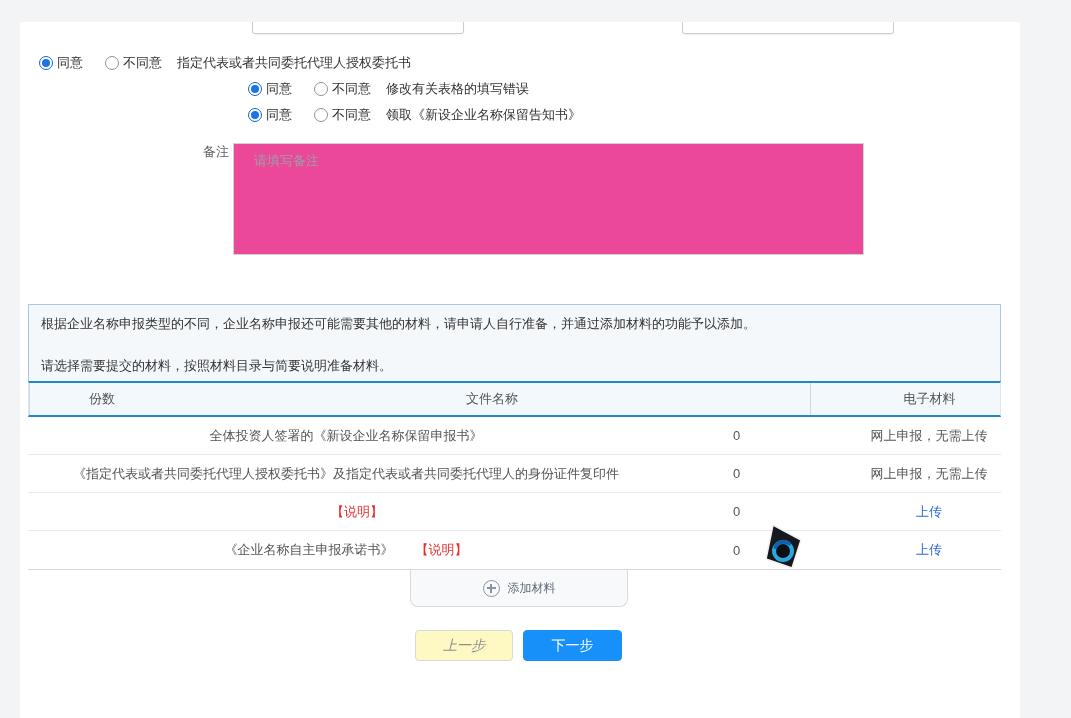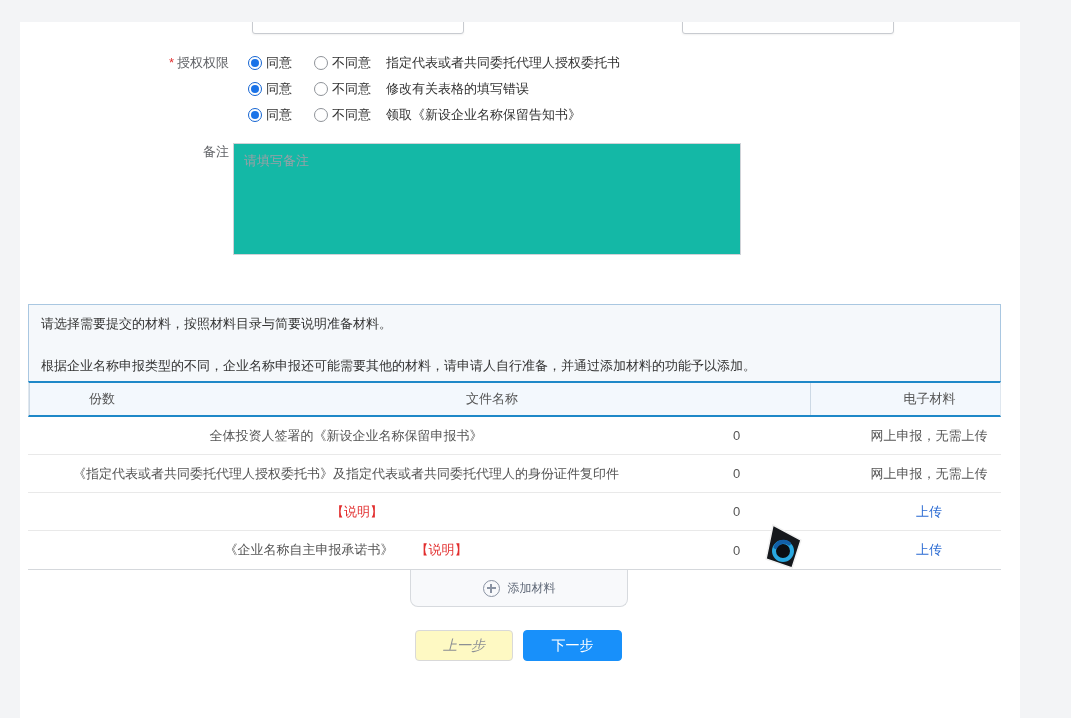--- a/index.html
+++ b/index.html
@@ -37,23 +37,23 @@
     content:""; position:absolute; left:2px; top:2px; width:8px; height:8px;
     border-radius:50%; background:#1a73e8;
   }
   .radio-label { margin:0 0 0 4px; color:#333; }
   .pair2 { margin-left:22px; }
   .auth-desc { margin-left:15px; color:#333; }
 
   
   .remark-label { position:absolute; left:0; top:121px; width:209px; text-align:right; color:#606266; }
   .remark-box {
-    position:absolute; left:213px; top:121px; width:508px; height:112px;
-    border:1px solid #cfd2d7; background:#14b8a6; resize:none;
-    font-family:inherit; font-size:13px; padding:8px 10px; color:#333; outline:none;
+    position:absolute; left:213px; top:121px; width:631px; height:112px;
+    border:1px solid #cfd2d7; background:#ec4899; resize:none;
+    font-family:inherit; font-size:13px; padding:8px 20px; color:#333; outline:none;
   }
   .remark-box::placeholder { color:#9aa0a6; }
 
   
   .notice {
     position:absolute; left:8px; top:282px; width:973px; height:77px;
     background:#f5f8fb; border:1px solid #a9c7e1; border-bottom:none;
     padding:9px 12px; color:#333;
   }
   .notice p:first-child { margin-top:1px; }
@@ -112,21 +112,20 @@
 </head>
 <body>
 
 <div class="card">
 
   <div class="partial-input pi-1"></div>
   <div class="partial-input pi-2"></div>
 
   <div class="auth">
     <div class="form-row">
-      <div class="label-cell"><span class="req">*</span><span>授权权限</span></div>
       <div class="controls">
         <span class="radio checked"></span>
         <span class="radio-label">同意</span>
         <span class="radio pair2"></span>
         <span class="radio-label">不同意</span>
         <span class="auth-desc">指定代表或者共同委托代理人授权委托书</span>
       </div>
     </div>
     <div class="form-row">
       <div class="label-cell"></div>
@@ -147,22 +146,22 @@
         <span class="radio-label">不同意</span>
         <span class="auth-desc">领取《新设企业名称保留告知书》</span>
       </div>
     </div>
   </div>
 
   <div class="remark-label">备注</div>
   <textarea class="remark-box" placeholder="请填写备注" style=""></textarea>
 
   <div class="notice">
+    <p>根据企业名称申报类型的不同，企业名称申报还可能需要其他的材料，请申请人自行准备，并通过添加材料的功能予以添加。</p>
     <p>请选择需要提交的材料，按照材料目录与简要说明准备材料。</p>
-    <p>根据企业名称申报类型的不同，企业名称申报还可能需要其他的材料，请申请人自行准备，并通过添加材料的功能予以添加。</p>
   </div>
 
   <div class="thead">
     <div class="th col-count">份数</div>
     <div class="th col-name">文件名称</div>
     <div class="th col-elec">电子材料</div>
   </div>
 
   <div class="tbody">
     <div class="tr">

